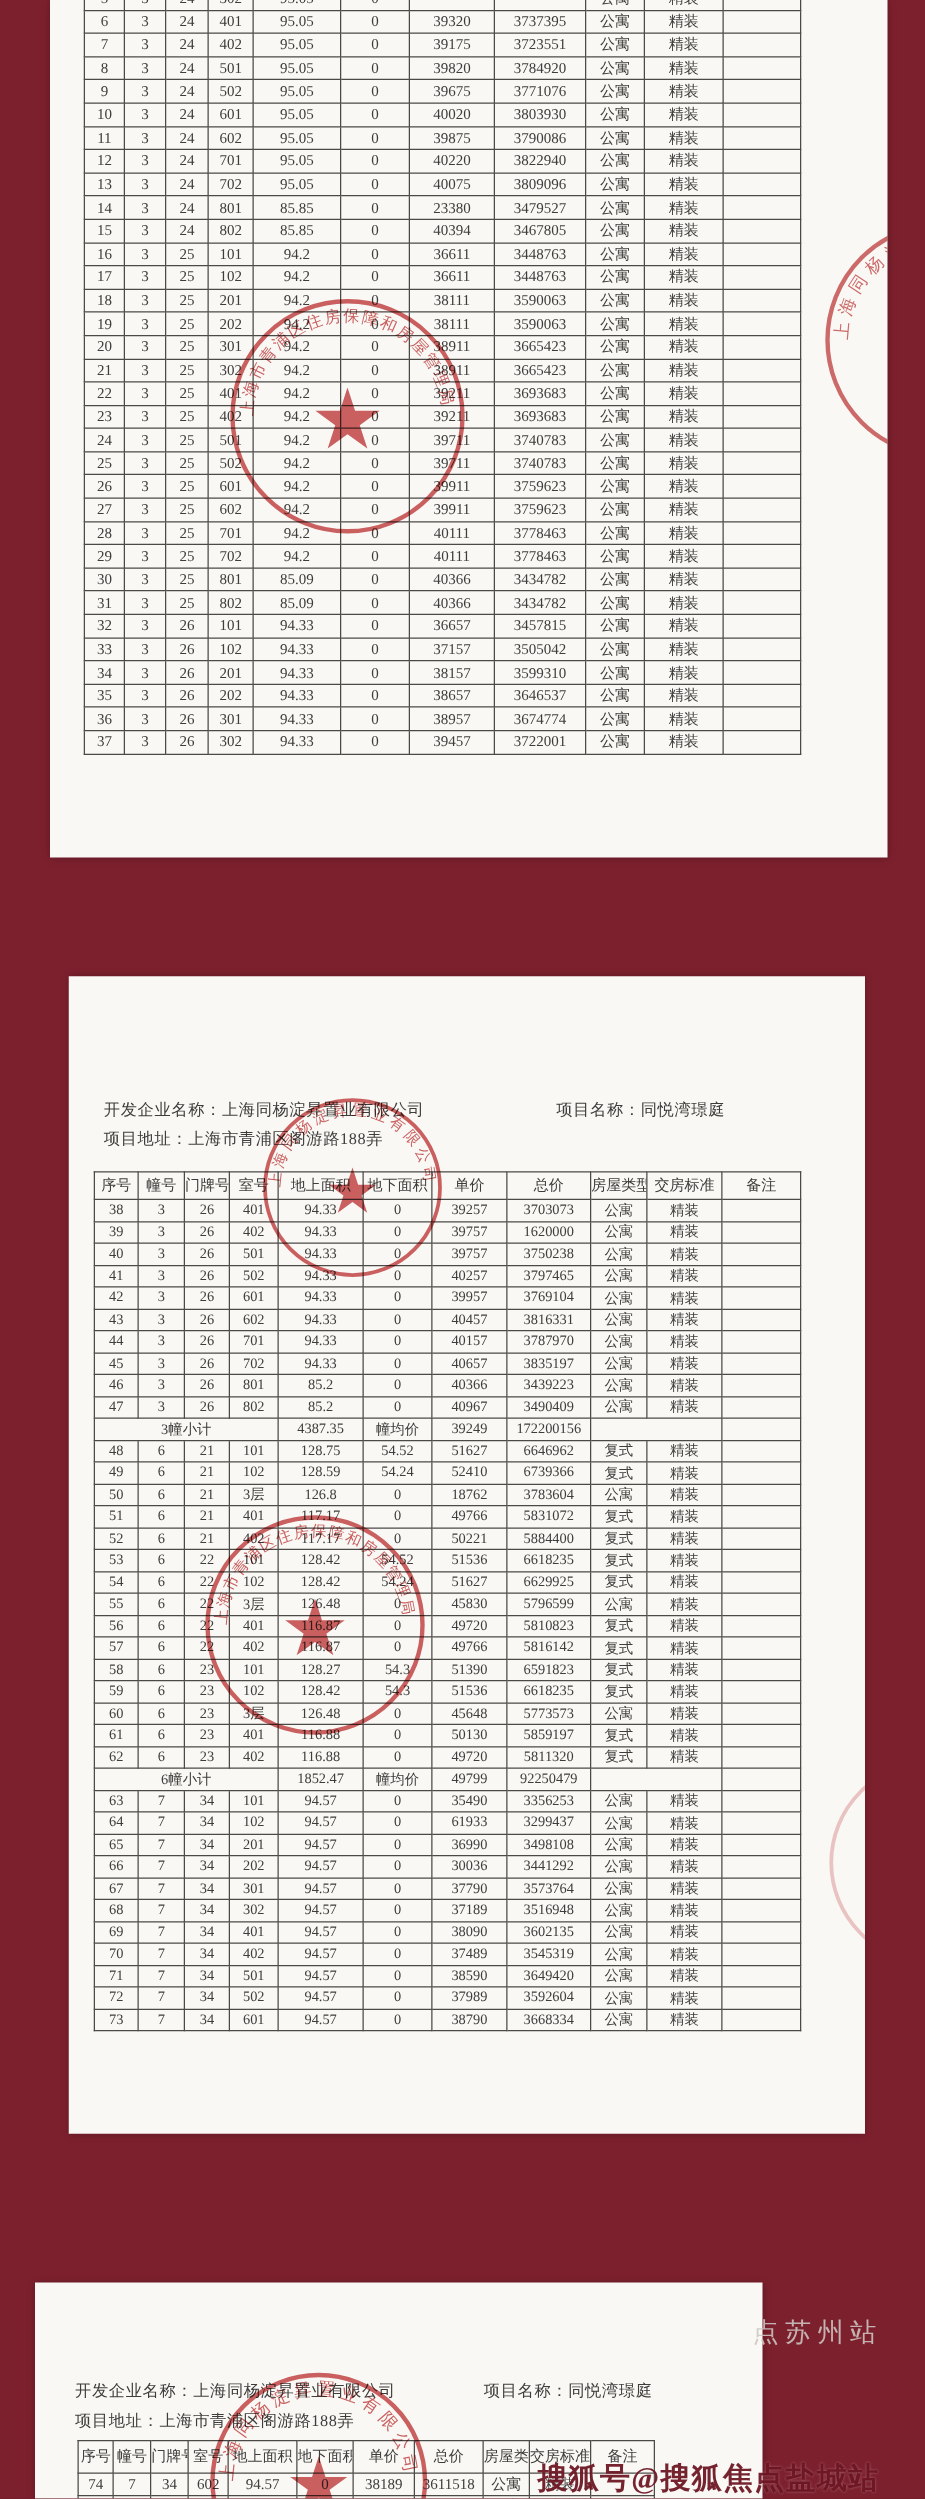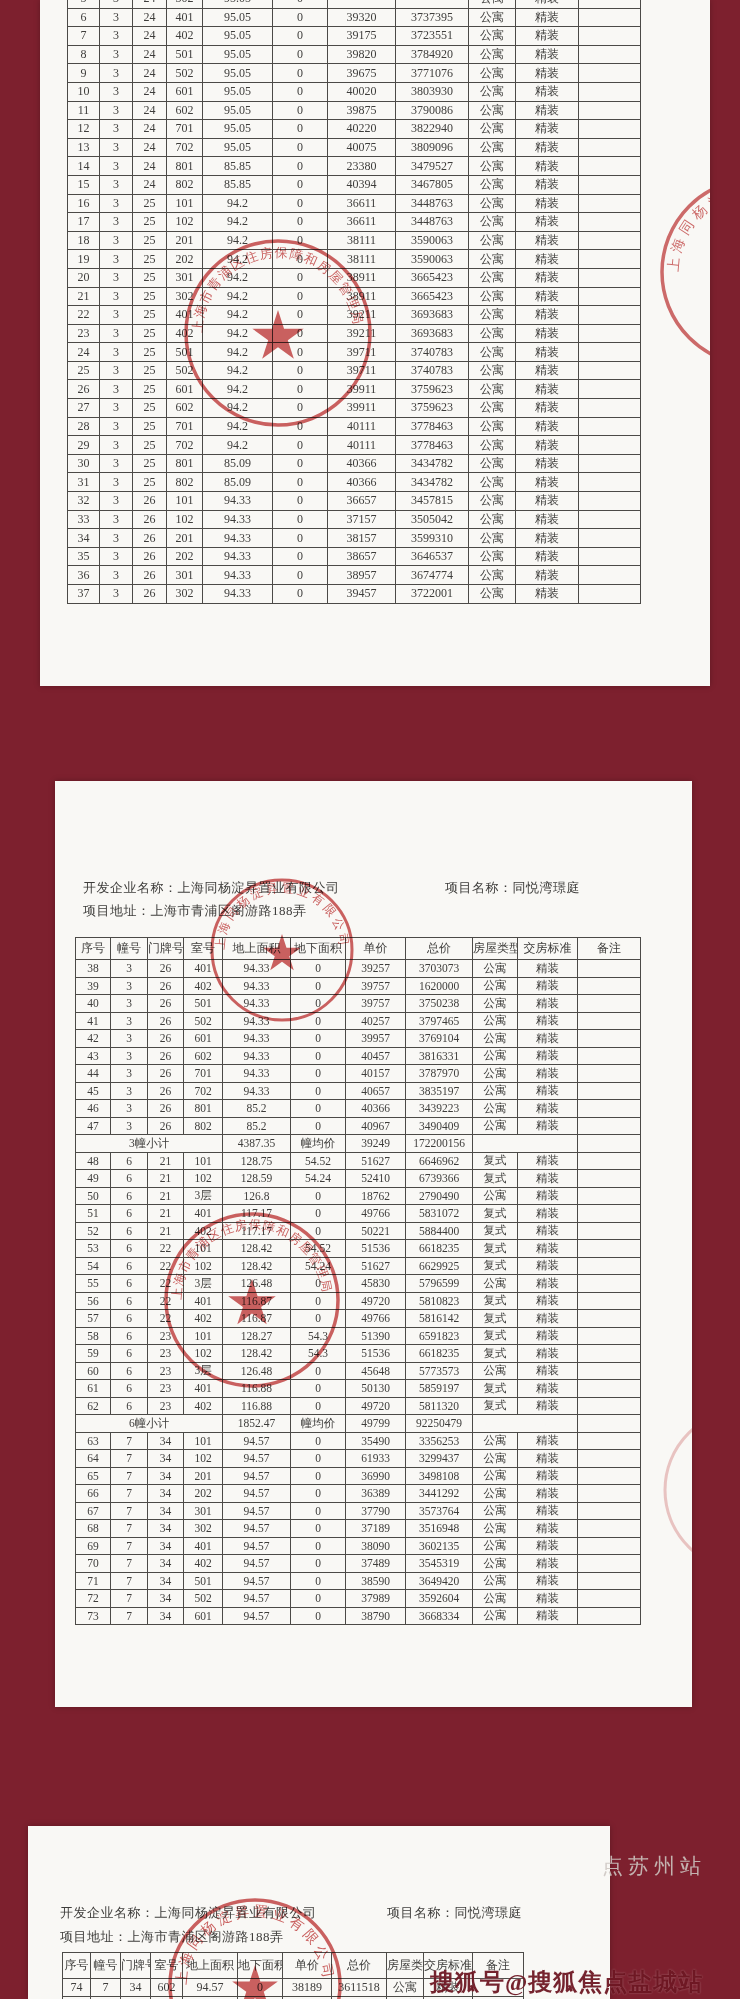--- a/index.html
+++ b/index.html
@@ -722,21 +722,21 @@
             <td></td>
           </tr>
           <tr>
             <td>50</td>
             <td>6</td>
             <td>21</td>
             <td>3层</td>
             <td>126.8</td>
             <td>0</td>
             <td>18762</td>
-            <td>2790490</td>
+            <td>3783604</td>
             <td>公寓</td>
             <td>精装</td>
             <td></td>
           </tr>
           <tr>
             <td>51</td>
             <td>6</td>
             <td>21</td>
             <td>401</td>
             <td>117.17</td>
@@ -938,21 +938,21 @@
             <td>精装</td>
             <td></td>
           </tr>
           <tr>
             <td>66</td>
             <td>7</td>
             <td>34</td>
             <td>202</td>
             <td>94.57</td>
             <td>0</td>
-            <td>36389</td>
+            <td>30036</td>
             <td>3441292</td>
             <td>公寓</td>
             <td>精装</td>
             <td></td>
           </tr>
           <tr>
             <td>67</td>
             <td>7</td>
             <td>34</td>
             <td>301</td>

